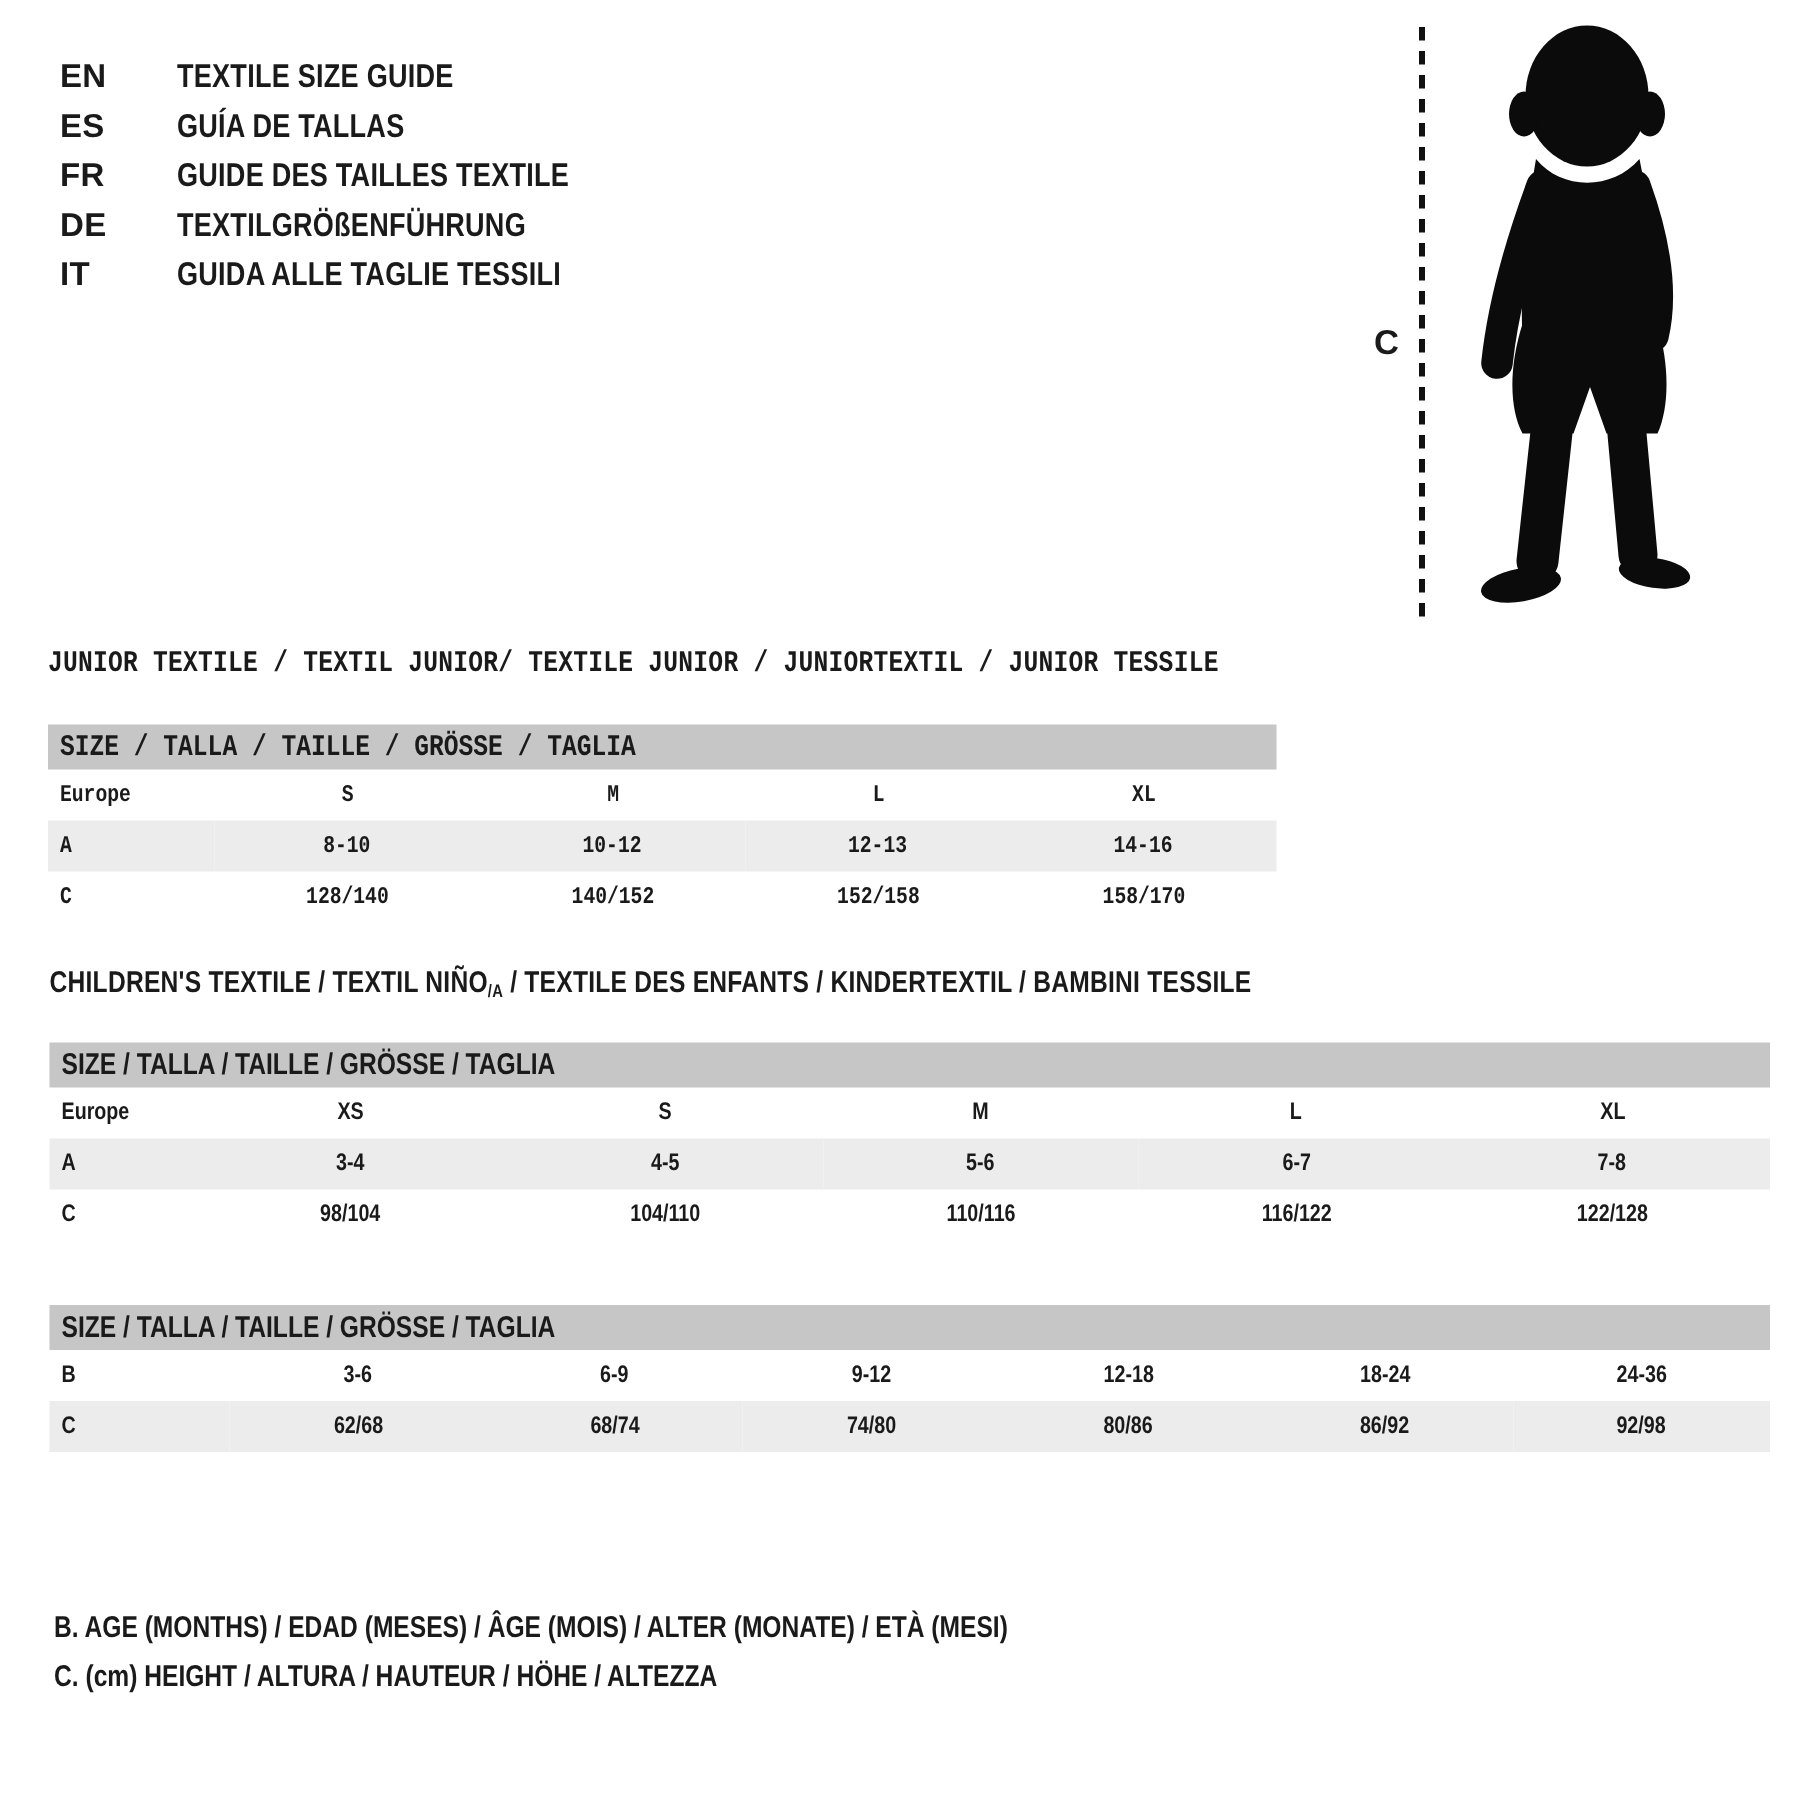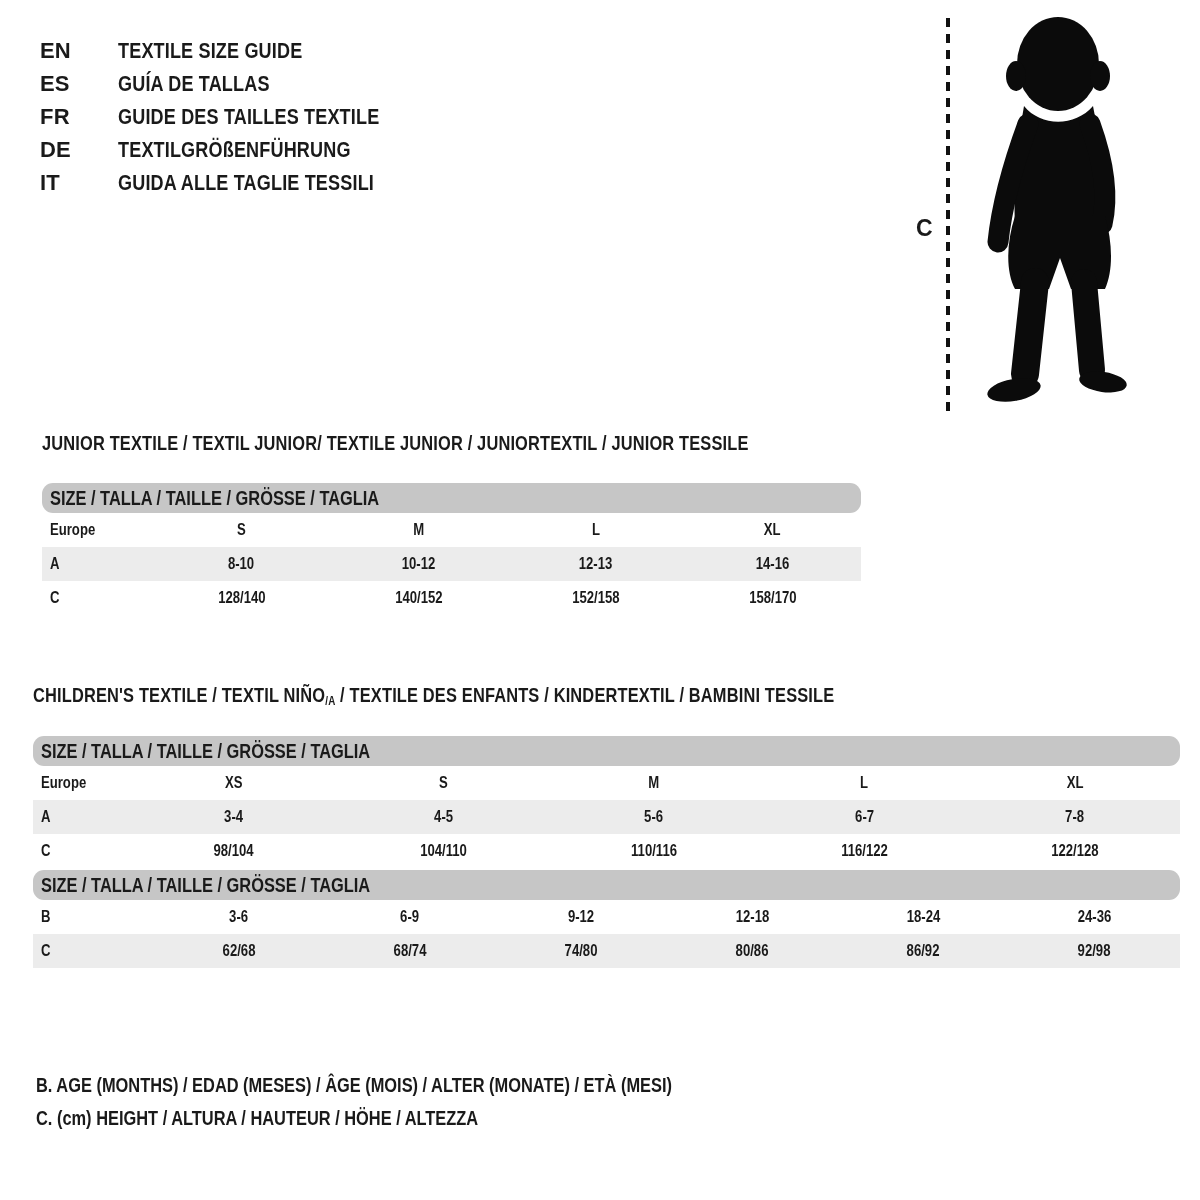--- a/index.html
+++ b/index.html
@@ -18,32 +18,32 @@
   .lang-code{display:inline-block;width:78px;vertical-align:top;}
 
   
   .figure{position:absolute;left:888px;top:4px;width:270px;height:420px;}
   .figure svg{position:absolute;left:0;top:0;display:block;}
   .c-label{position:absolute;left:28px;top:211px;font-size:23px;line-height:26px;}
 
   
   .sec{position:absolute;}
   .sec-title{margin:0;font-size:20px;line-height:26px;letter-spacing:.2px;}
-  .sec1{left:42px;top:430px;width:819px;}
-  .sec2{left:33px;top:642px;width:1147px;margin-top:40px;}
+  .sec1{left:32px;top:430px;width:819px;font-family:Liberation Mono, monospace;}
+  .sec2{left:33px;top:642px;width:1147px;}
   .sec3{left:33px;top:845px;width:1147px;}
   .sec1 .size-table{margin-top:27px;}
   .sec2 .size-table{margin-top:22px;}
   .sec3 .size-table{margin-top:25px;}
   .sec3 .sec-title{line-height:31px;}
   .title-sub{font-size:.6em;vertical-align:-.28em;}
 
   
   .size-table{border-collapse:collapse;table-layout:fixed;width:100%;}
-  .size-table th.bar{background:#c6c6c6;height:30px;font-size:20px;font-weight:700;text-align:left;padding:0 0 0 8px;border-radius:11px;}
+  .size-table th.bar{background:#c6c6c6;height:30px;font-size:20px;font-weight:700;text-align:left;padding:0 0 0 8px;}
   .size-table td{height:34px;font-size:16px;font-weight:700;text-align:center;padding:0;vertical-align:middle;}
   .size-table td.lbl{text-align:left;padding-left:8px;}
   .size-table tr.shaded td{background:#ececec;}
 
   
   .legend{position:absolute;left:36px;top:1069px;}
   .legend-line{height:33px;line-height:33px;font-size:20px;}
 </style>
 </head>
 <body>

